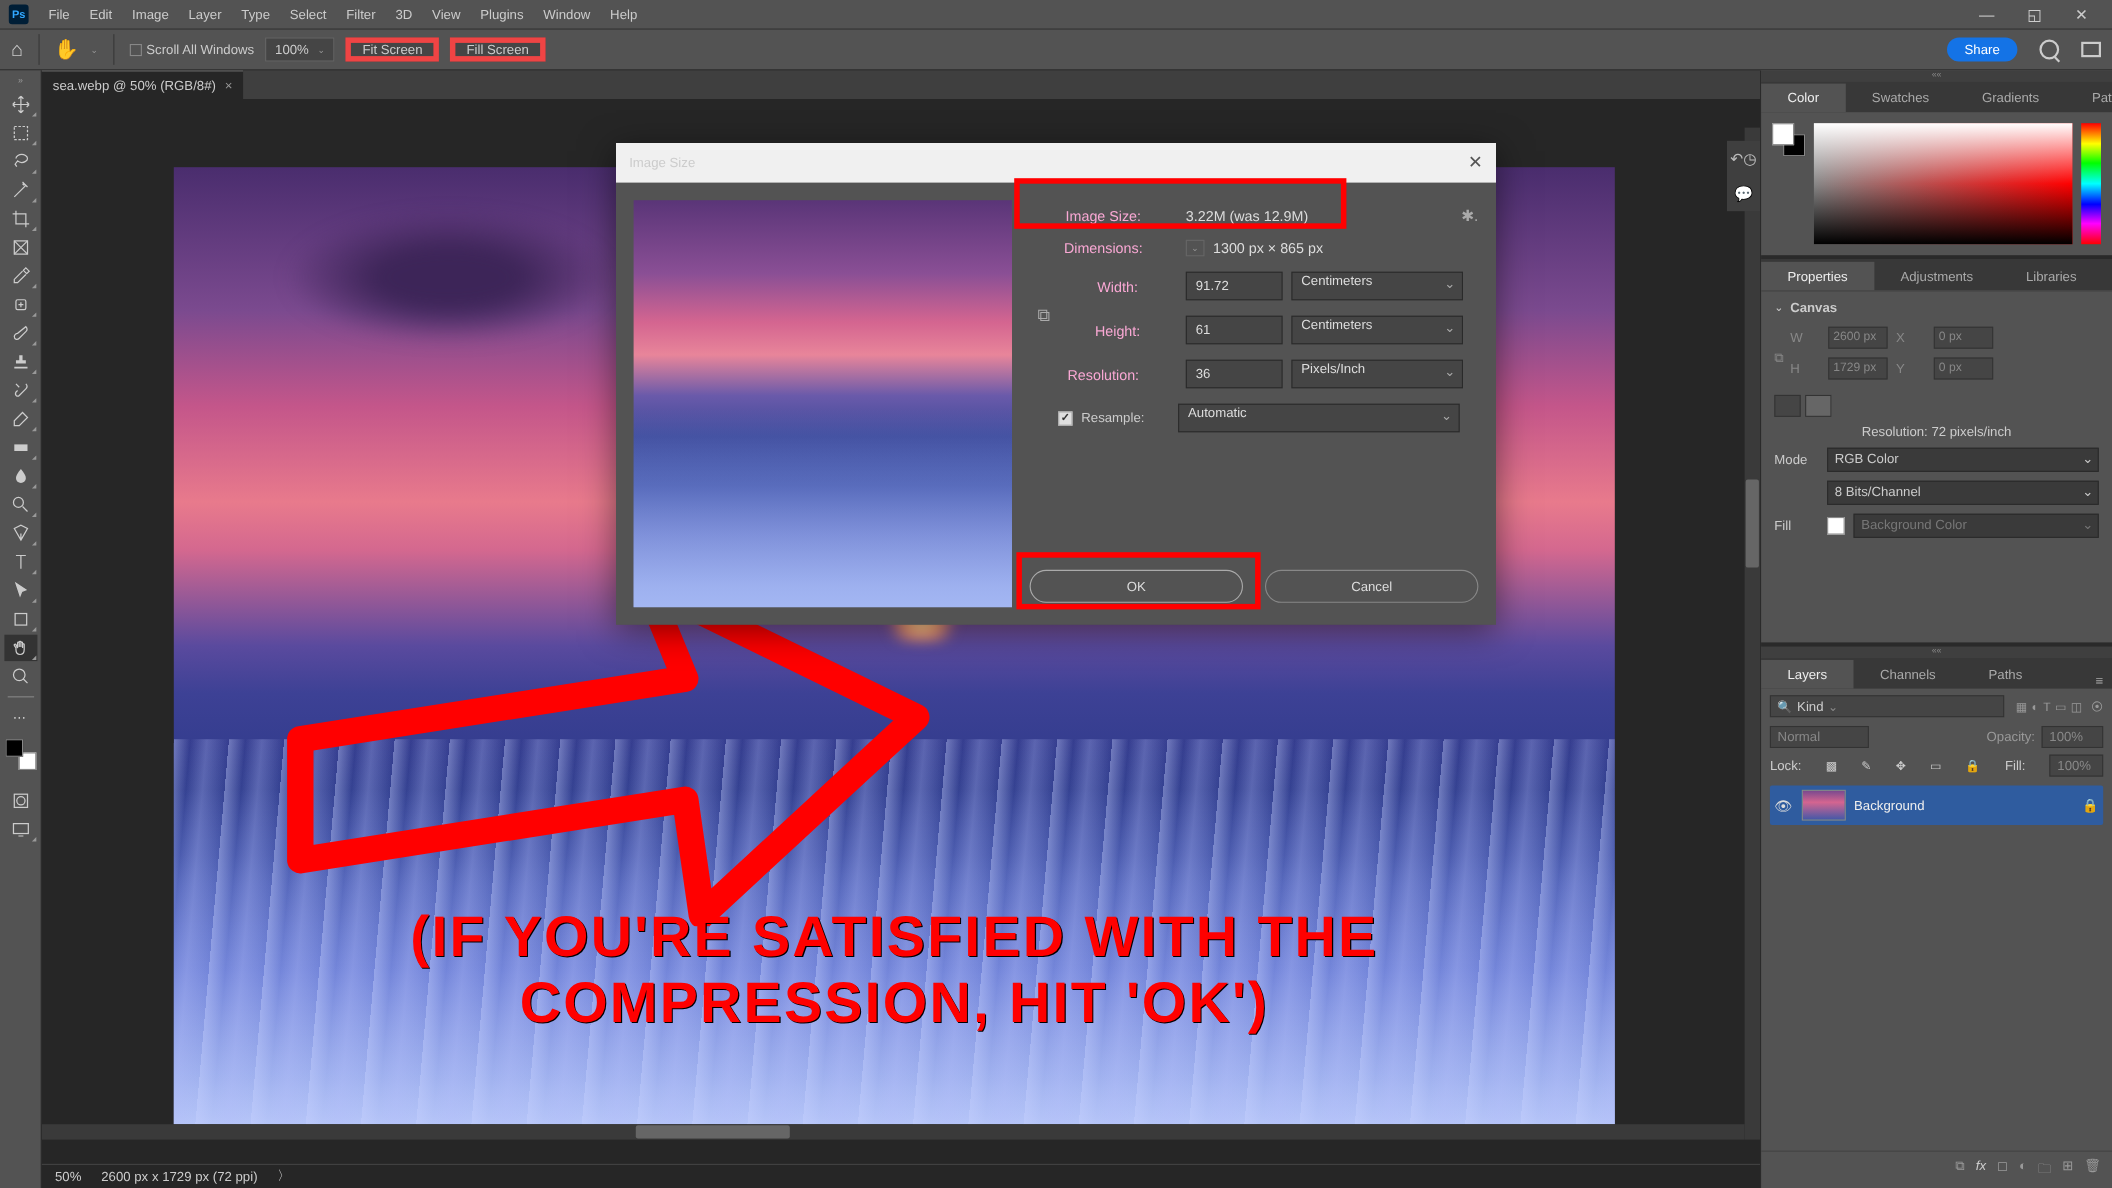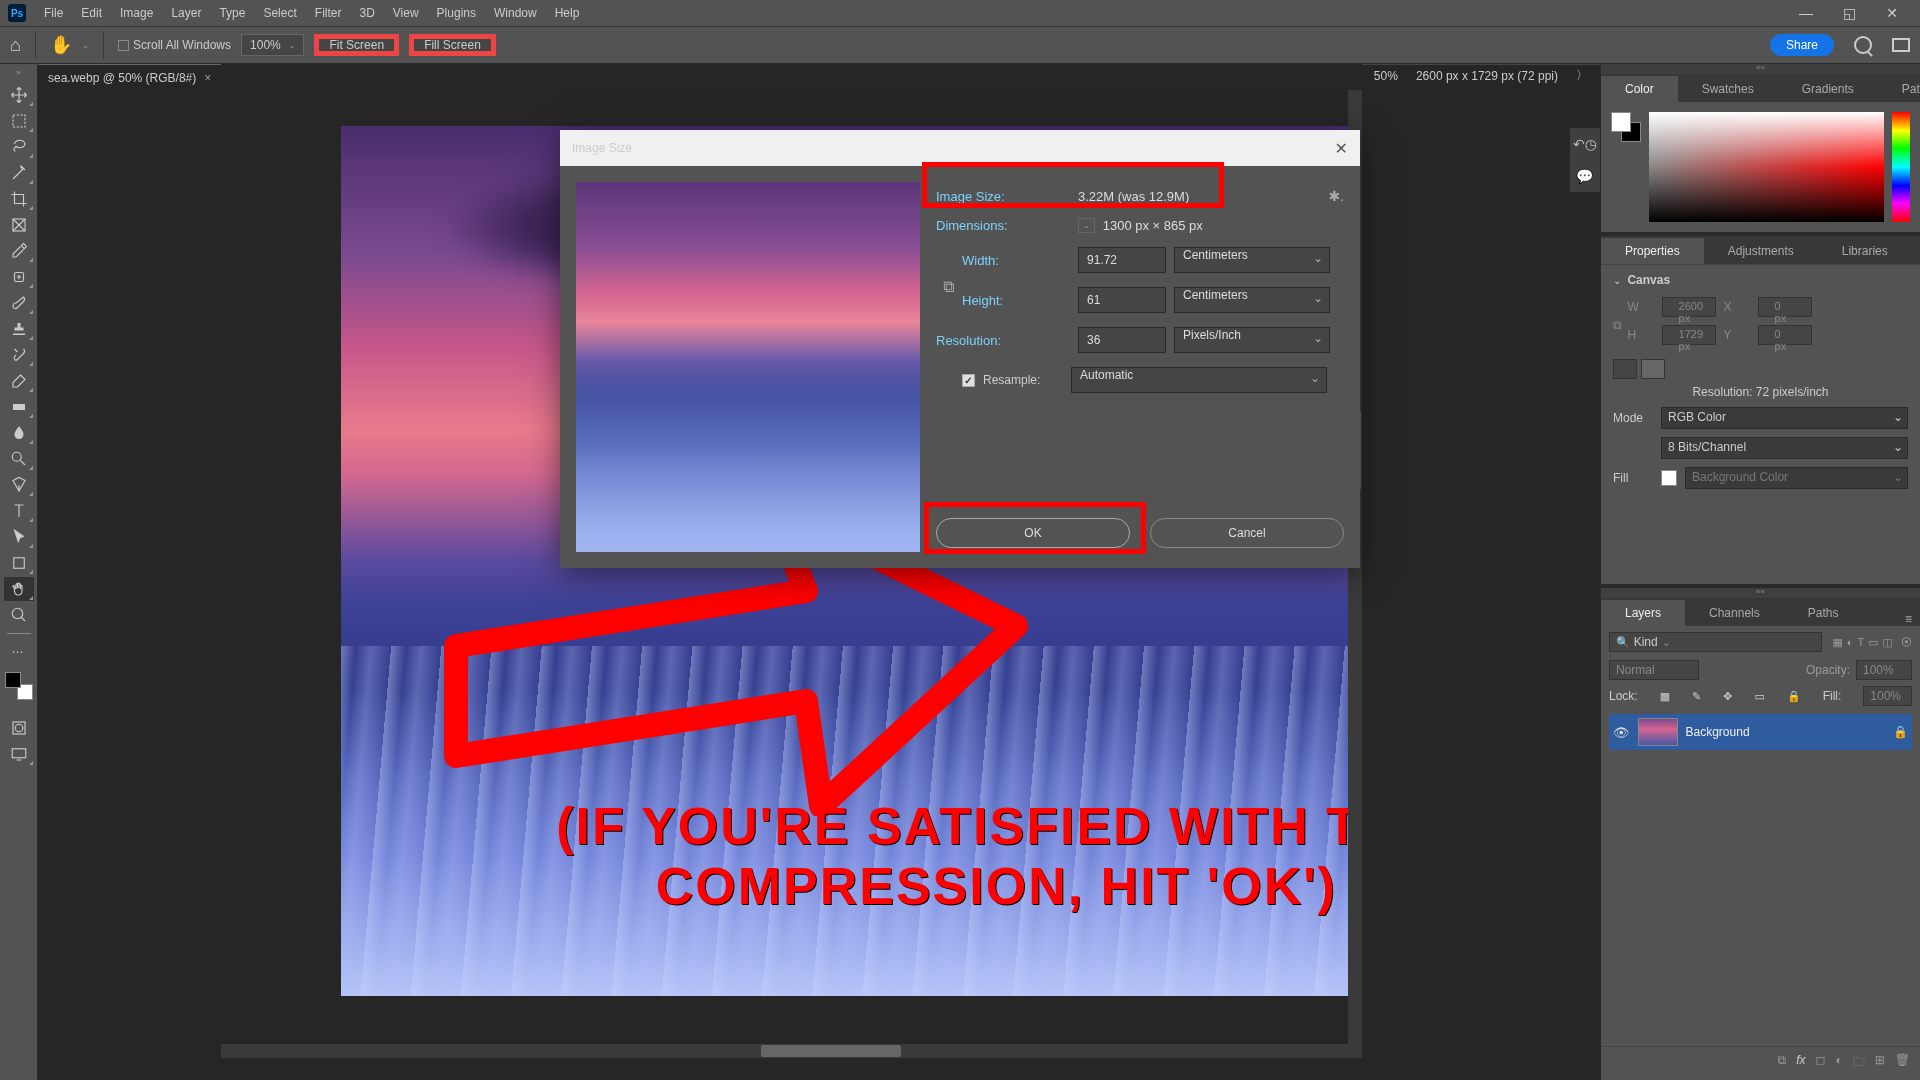--- a/index.html
+++ b/index.html
@@ -20,21 +20,21 @@
 .icon-circle{width:18px;height:18px;border:2px solid #ccc;border-radius:50%;position:relative;margin-left:10px}
 .icon-circle:after{content:"";position:absolute;width:6px;height:2px;background:#ccc;bottom:-3px;right:-3px;transform:rotate(45deg)}
 .frame-icon{width:18px;height:14px;border:2px solid #ccc;margin-left:10px}
 .workspace{position:absolute;top:64px;left:0;right:0;bottom:0;display:flex}
 .toolbar{width:38px;background:#535353;display:flex;flex-direction:column;align-items:center;padding-top:4px;gap:2px;border-right:1px solid #2a2a2a}
 .tool{width:30px;height:24px;display:flex;align-items:center;justify-content:center;position:relative;cursor:pointer}
 .tool.active{background:#333}
 .tool svg{width:18px;height:18px;fill:none;stroke:#ccc;stroke-width:1.5}
 .tool-fill svg{fill:#ccc;stroke:none}
 .tri-ind{position:absolute;bottom:1px;right:1px;width:0;height:0;border-left:4px solid transparent;border-bottom:4px solid #999}
-.canvas-area{flex:1;background:#262626;position:relative;display:flex;flex-direction:row}
+.canvas-area{flex:1;background:#262626;position:relative;display:flex;flex-direction:column}
 .doc-tab{height:26px;background:#3f3f3f;display:flex;align-items:center}
 .tab-active{background:#262626;padding:0 10px;height:100%;display:flex;align-items:center;gap:8px;border-top:1px solid #666}
 .tab-close{color:#999;cursor:pointer}
 .canvas-viewport{flex:1;position:relative;overflow:hidden}
 .sea-image{position:absolute;left:120px;top:62px;width:1310px;height:870px;background:linear-gradient(180deg,#4a2d6e 0%,#7b4a8f 15%,#c4568a 25%,#e87a8c 35%,#d4688f 40%,#5a4a9e 50%,#3d4195 55%,#2e3a8a 65%,#4a5ab0 75%,#5d6dc5 85%,#7285d8 95%,#8a9ae8 100%)}
 .cloud{position:absolute;background:radial-gradient(ellipse,#3d2558 30%,transparent 70%);filter:blur(8px)}
 .c1{top:40px;left:100px;width:300px;height:120px}
 .c2{top:20px;right:200px;width:400px;height:140px}
 .foam{position:absolute;bottom:0;left:0;right:0;height:350px;background:repeating-linear-gradient(95deg,rgba(200,210,255,0.4) 0px,transparent 15px,rgba(180,190,250,0.3) 30px,transparent 50px),linear-gradient(180deg,transparent 0%,rgba(100,120,200,0.3) 30%,rgba(140,160,240,0.5) 60%,rgba(200,215,255,0.7) 100%)}
 .sun{position:absolute;top:390px;left:640px;width:80px;height:40px;background:radial-gradient(circle,#ffd89a 10%,#ff9a6a 40%,transparent 70%);filter:blur(6px)}
@@ -46,21 +46,21 @@
 .hscroll{position:absolute;bottom:22px;left:0;right:14px;height:14px;background:#3a3a3a}
 .hscroll-thumb{position:absolute;left:540px;width:140px;height:12px;background:#666;top:1px;border-radius:2px}
 .dialog{position:absolute;left:560px;top:130px;width:800px;background:#535353;box-shadow:0 6px 30px rgba(0,0,0,0.5);z-index:100}
 .dlg-header{height:36px;background:#f0f0f0;display:flex;align-items:center;padding:0 12px;color:#333}
 .dlg-close{margin-left:auto;font-size:16px;color:#555;cursor:pointer}
 .dlg-body{display:flex;padding:16px;gap:16px}
 .dlg-preview{width:344px;height:370px;background:linear-gradient(180deg,#5a3578 0%,#8a4f95 18%,#d46590 30%,#e8859a 38%,#6a5aaa 48%,#3d4a9a 58%,#4558a8 70%,#6a7ac8 82%,#8a9ce0 95%);position:relative}
 .dlg-preview .pfoam{position:absolute;bottom:0;left:0;right:0;height:180px;background:linear-gradient(180deg,transparent 0%,rgba(120,140,220,0.4) 40%,rgba(180,200,255,0.6) 100%)}
 .dlg-right{flex:1;display:flex;flex-direction:column;padding-top:6px}
 .dlg-row{display:flex;align-items:center;margin-bottom:14px;gap:8px}
-.dlg-label{text-align:left;width:134px;color:#7dd3fc;font-size:13px}
+.dlg-label{text-align:center;width:134px;color:#f9a8d4;font-size:13px}
 .dlg-val{font-size:13px;color:#ddd}
 .dlg-input{background:#454545;border:1px solid #2a2a2a;height:26px;padding:0 8px;color:#ddd;width:88px}
 .dlg-select{background:#454545;border:1px solid #2a2a2a;height:26px;padding:0 8px;color:#ddd;width:156px;position:relative}
 .dlg-select:after{content:"⌄";position:absolute;right:6px;top:3px;color:#aaa}
 .dlg-wide{width:256px}
 .gear-icon{margin-left:auto;font-size:14px;color:#aaa;cursor:pointer}
 .red-box{border:5px solid #f00;position:absolute}
 .chk-filled{width:13px;height:13px;background:#dfdfdf;border:1px solid #aaa;display:flex;align-items:center;justify-content:center;color:#333;font-size:10px;font-weight:bold}
 .dlg-buttons{display:flex;gap:20px;margin-top:auto;padding:8px 0 4px}
 .dlg-btn{flex:1;height:30px;border:1px solid #888;border-radius:15px;display:flex;align-items:center;justify-content:center;color:#ddd;cursor:pointer}
@@ -75,21 +75,21 @@
 .panelmenu{margin-left:auto;padding:0 8px;color:#aaa}
 .color-panel{padding:10px;display:flex;gap:8px;height:130px}
 .swatch-stack{position:relative;width:30px;height:30px}
 .swatch-fg{width:20px;height:20px;background:#fff;border:1px solid #888;position:absolute;top:0;left:0;z-index:2}
 .swatch-bg{width:20px;height:20px;background:#000;border:1px solid #888;position:absolute;bottom:0;right:0}
 .gradient-picker{flex:1;height:110px;background:linear-gradient(to bottom,rgba(255,255,255,1) 0%,rgba(255,255,255,0) 50%,rgba(0,0,0,0) 50%,rgba(0,0,0,1) 100%),linear-gradient(to right,#888 0%,#f00 100%)}
 .hue-strip{width:18px;height:110px;background:linear-gradient(180deg,#f00 0%,#ff0 17%,#0f0 33%,#0ff 50%,#00f 67%,#f0f 83%,#f00 100%)}
 .panel-sect{padding:8px 12px;border-top:1px solid #424242}
 .prop-row{display:flex;align-items:center;gap:8px;margin-bottom:8px;font-size:11px;color:#bbb}
 .prop-label{width:26px;color:#888}
-.prop-input{background:#454545;border:1px solid #333;padding:2px 16px;width:54px;height:20px;color:#888;font-size:11px}
+.prop-input{background:#454545;border:1px solid #333;padding:2px 4px;width:54px;height:20px;color:#888;font-size:11px}
 .prop-select{background:#3a3a3a;border:1px solid #2a2a2a;padding:2px 6px;flex:1;height:22px;position:relative}
 .prop-select:after{content:"⌄";position:absolute;right:4px;top:2px}
 .collapse-caret{color:#ccc;margin-right:6px;font-size:10px}
 .icon-doc{width:14px;height:16px;border:1px solid #bbb;margin-right:8px;position:relative}
 .layers-body{padding:6px 8px}
 .layer-filter{display:flex;align-items:center;gap:6px;margin-bottom:8px}
 .lf-search{flex:1;background:#454545;border:1px solid #333;height:20px;padding:0 6px;display:flex;align-items:center;gap:4px;color:#888;font-size:11px}
 .lf-icons span{font-size:11px;color:#999;margin-left:4px}
 .blend-row{display:flex;align-items:center;gap:6px;margin-bottom:6px;font-size:11px}
 .blend-select{background:#454545;border:1px solid #333;padding:2px 6px;width:90px;height:20px;color:#888}

